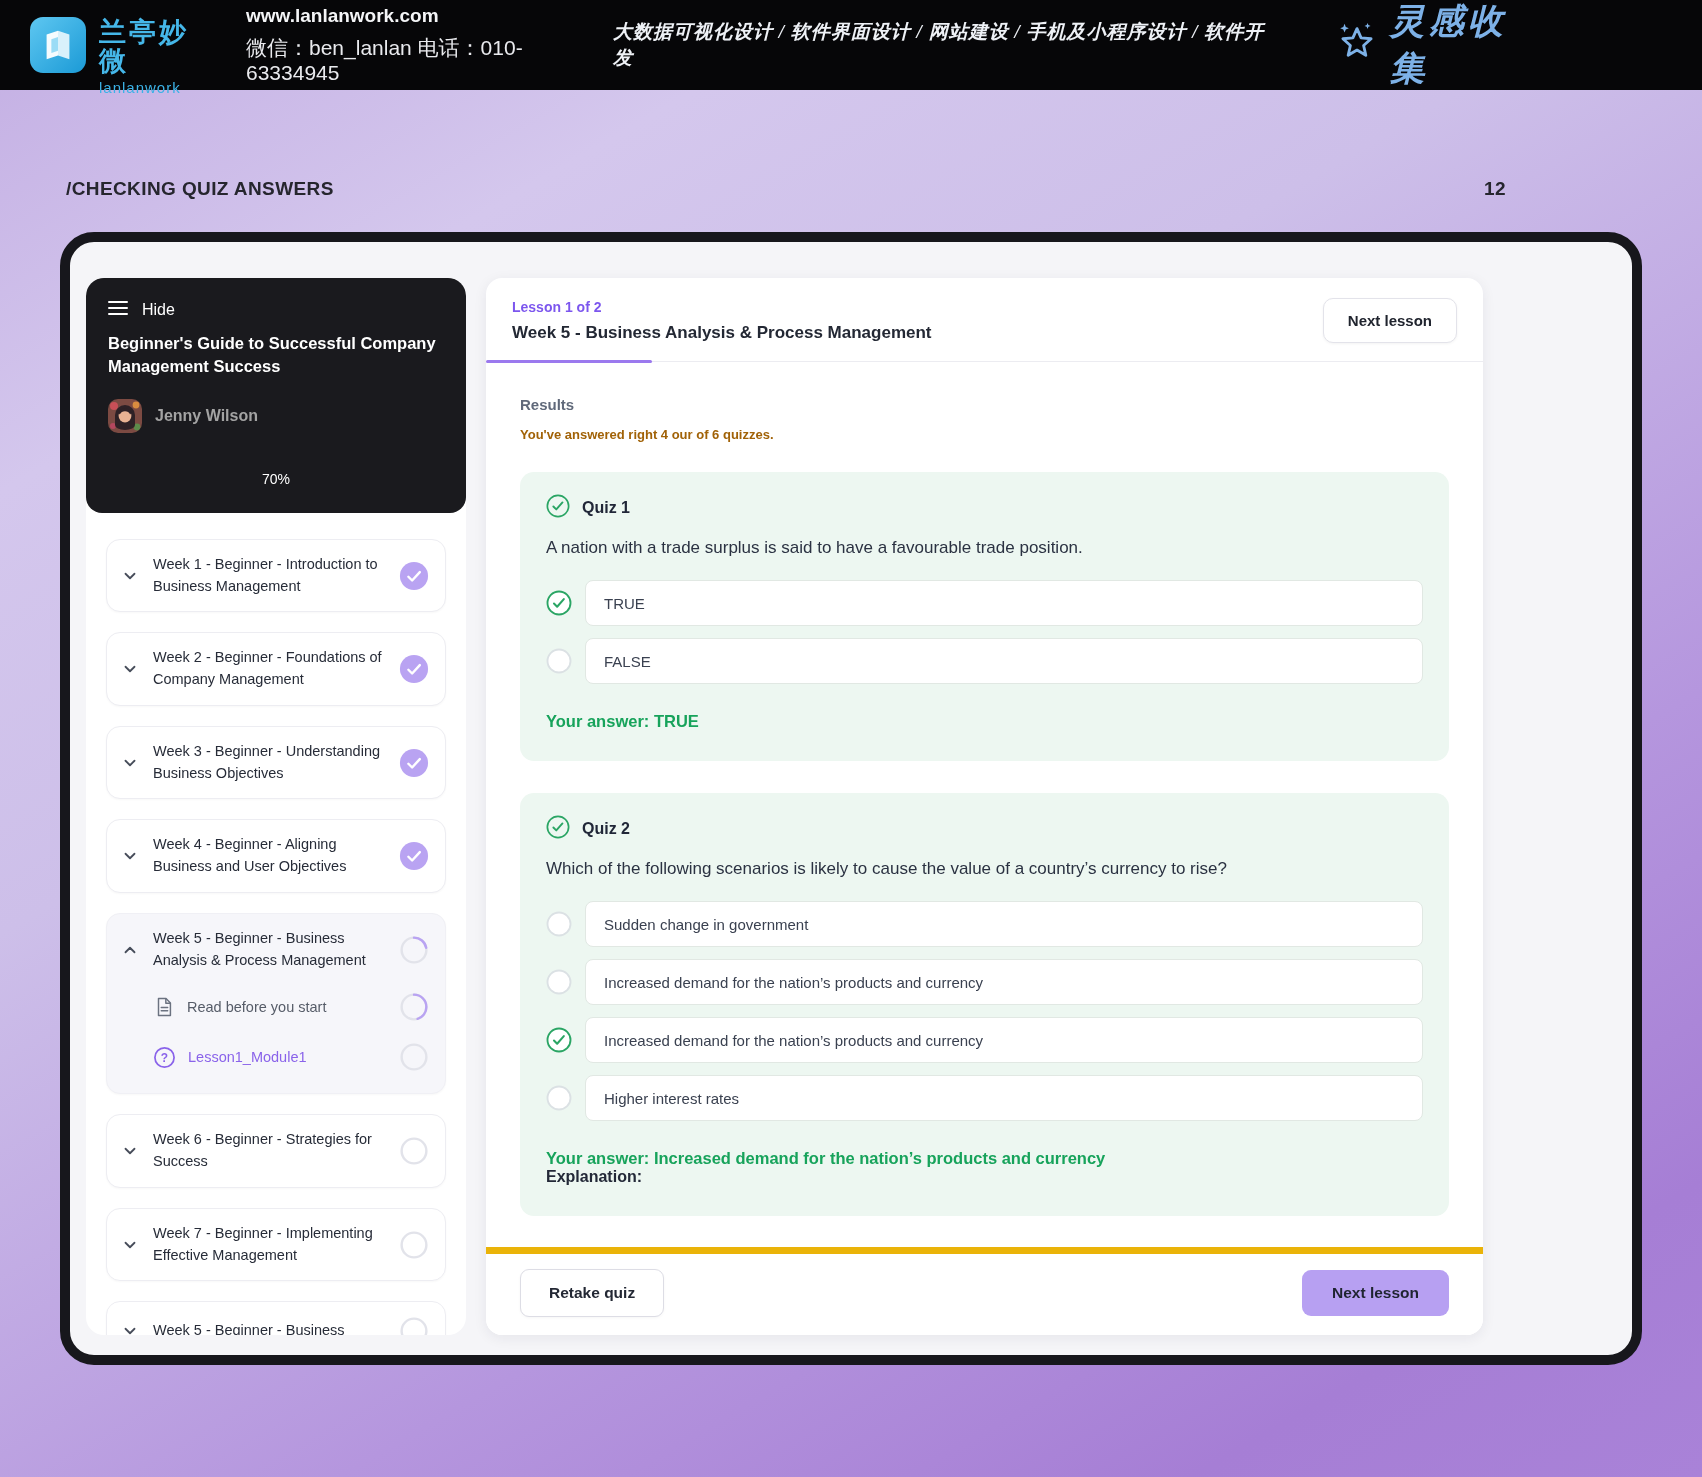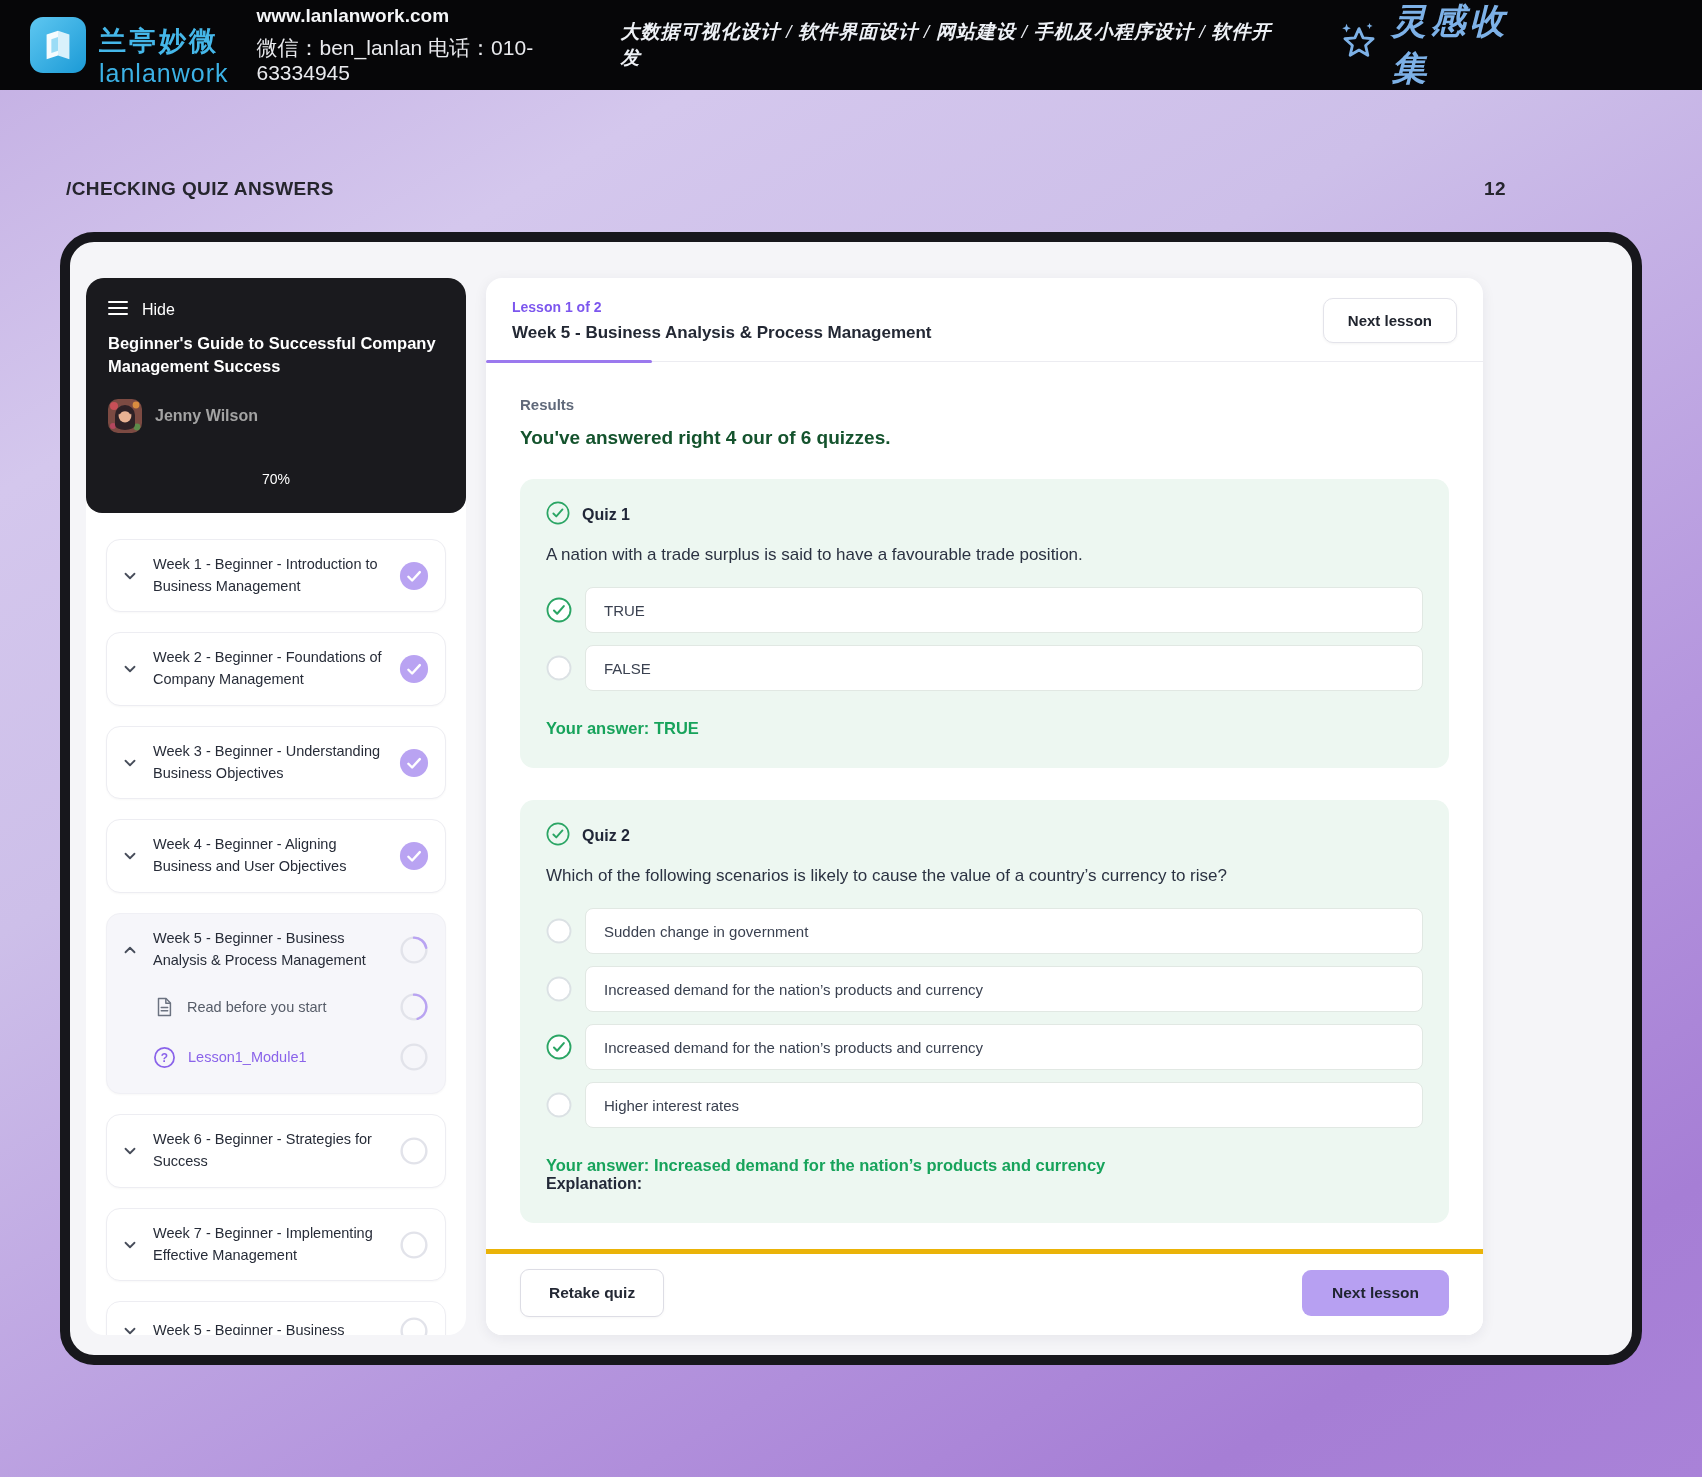--- a/index.html
+++ b/index.html
@@ -8,21 +8,21 @@
     font-family:"Liberation Sans", sans-serif;
     background:linear-gradient(150deg,#c3aee3 0%,#d4c7ed 20%,#cdbfe9 38%,#b596de 68%,#a67ed5 88%,#a982d8 100%);
     position:relative;
   }
 
   
   .topbar { height:90px; background:#060608; display:flex; align-items:center; padding-left:30px; color:#fff; }
   .logo-badge { width:56px; height:56px; border-radius:13px; background:linear-gradient(135deg,#5ec7f1,#1b9ad6); display:flex; align-items:center; justify-content:center; flex:none; }
   .brand-col { margin-left:13px; margin-right:28px; line-height:1.1; }
   .brand-cn { font-size:27px; font-weight:700; color:#45b7e9; letter-spacing:3px;margin-top:24px; }
-  .brand-en { font-size:25px; color:#3cb2e6; letter-spacing:1px; margin-top:3px; }
+  .brand-en { font-size:15px; color:#3cb2e6; letter-spacing:1px; margin-top:3px; }
   .site-col { line-height:1.2; }
   .site-url { font-size:19px; font-weight:700; color:#f4f5f7; margin-bottom:7px; }
   .site-contact { font-size:21px; color:#e9eaee; }
   .services { margin-left:auto; font-family:"Liberation Serif", serif; font-style:italic; font-weight:700; font-size:19px; color:#eef1f6; letter-spacing:1px; }
   .collect { margin-left:55px; margin-right:158px; display:flex; align-items:center; gap:10px; }
   .collect-text { font-family:"Liberation Serif", serif; font-style:italic; font-weight:700; font-size:35px; color:#7db1e7; letter-spacing:4px; }
 
   
   .label-row { display:flex; justify-content:space-between; padding:88px 196px 0 66px; }
   .page-label, .page-num { font-size:19px; font-weight:700; color:#26262e; letter-spacing:0.4px; }
@@ -64,33 +64,33 @@
   .main-panel { width:997px; flex:none; background:#fff; border-radius:16px; box-shadow:0 3px 14px rgba(30,30,60,0.07); display:flex; flex-direction:column; overflow:hidden; }
   .main-head { padding:20px 26px 18px; display:flex; justify-content:space-between; align-items:center; border-bottom:1px solid #ececf1; position:relative; flex:none; }
   .lesson-label { font-size:14px; font-weight:700; color:#7c56ee; margin-bottom:8px; }
   .lesson-title { font-size:17px; font-weight:600; color:#232834; }
   .tab-underline { position:absolute; left:0; bottom:-2px; width:166px; height:3px; background:#9b79ee; border-radius:2px; }
   .btn { cursor:pointer; font-family:"Liberation Sans", sans-serif; }
   .btn-next-top { background:#fff; border:1px solid #e3e3ea; border-radius:10px; padding:13px 24px; font-size:15px; font-weight:700; color:#20242e; box-shadow:0 1px 3px rgba(0,0,0,0.05); }
 
   .main-body { flex:1; overflow:hidden; padding:34px 34px 0; }
   .results-h { font-size:15px; font-weight:600; color:#60697a; margin-bottom:14px; }
-  .results-s { font-size:19px; font-weight:700; color:#14532d; margin-bottom:30px; }
+  .results-s { font-size:13px; font-weight:700; color:#a16207; margin-bottom:30px; }
 
   .quiz-card { background:#edf7f1; border-radius:14px; padding:22px 26px 30px; margin-bottom:32px; }
   .quiz-head { display:flex; align-items:center; gap:12px; margin-bottom:16px; }
   .quiz-name { font-size:16px; font-weight:600; color:#212738; }
   .quiz-question { font-size:17px; font-weight:500; color:#2b3242; margin-bottom:22px; }
   .opt-row { display:flex; align-items:center; gap:13px; margin-bottom:12px; }
   .opt-radio { flex:none; display:flex; }
   .opt-box { flex:1; background:#fff; border:1px solid #e1e8e3; border-radius:8px; height:46px; display:flex; align-items:center; padding:0 18px; font-size:15px; color:#3a4150; }
   .quiz-answer { margin-top:28px; font-size:16.5px; font-weight:600; color:#17a35b; }
   .quiz-expl { font-size:16px; font-weight:600; color:#232938; }
 
-  .main-foot { flex:none; border-top:5px solid #eab308; padding:15px 34px 18px; display:flex; justify-content:space-between; align-items:center; background:#fff; }
+  .main-foot { flex:none; border-top:7px solid #eab308; padding:15px 34px 18px; display:flex; justify-content:space-between; align-items:center; background:#fff; }
   .btn-retake { background:#fff; border:1px solid #dddde5; border-radius:9px; padding:14px 28px; font-size:15.5px; font-weight:700; color:#232834; box-shadow:0 1px 3px rgba(0,0,0,0.04); }
   .btn-next-bottom { background:#b7a0f2; border:none; border-radius:9px; padding:14px 30px; font-size:15.5px; font-weight:700; color:#1f2430; }
 </style>
 </head>
 <body>
 
 <header class="topbar">
   <div class="logo-badge">
     <svg width="38" height="38" viewBox="0 0 40 40">
       <path d="M8 9 L20 5 L20 31 L8 35 Z" fill="#ffffff" opacity="0.95"></path>

